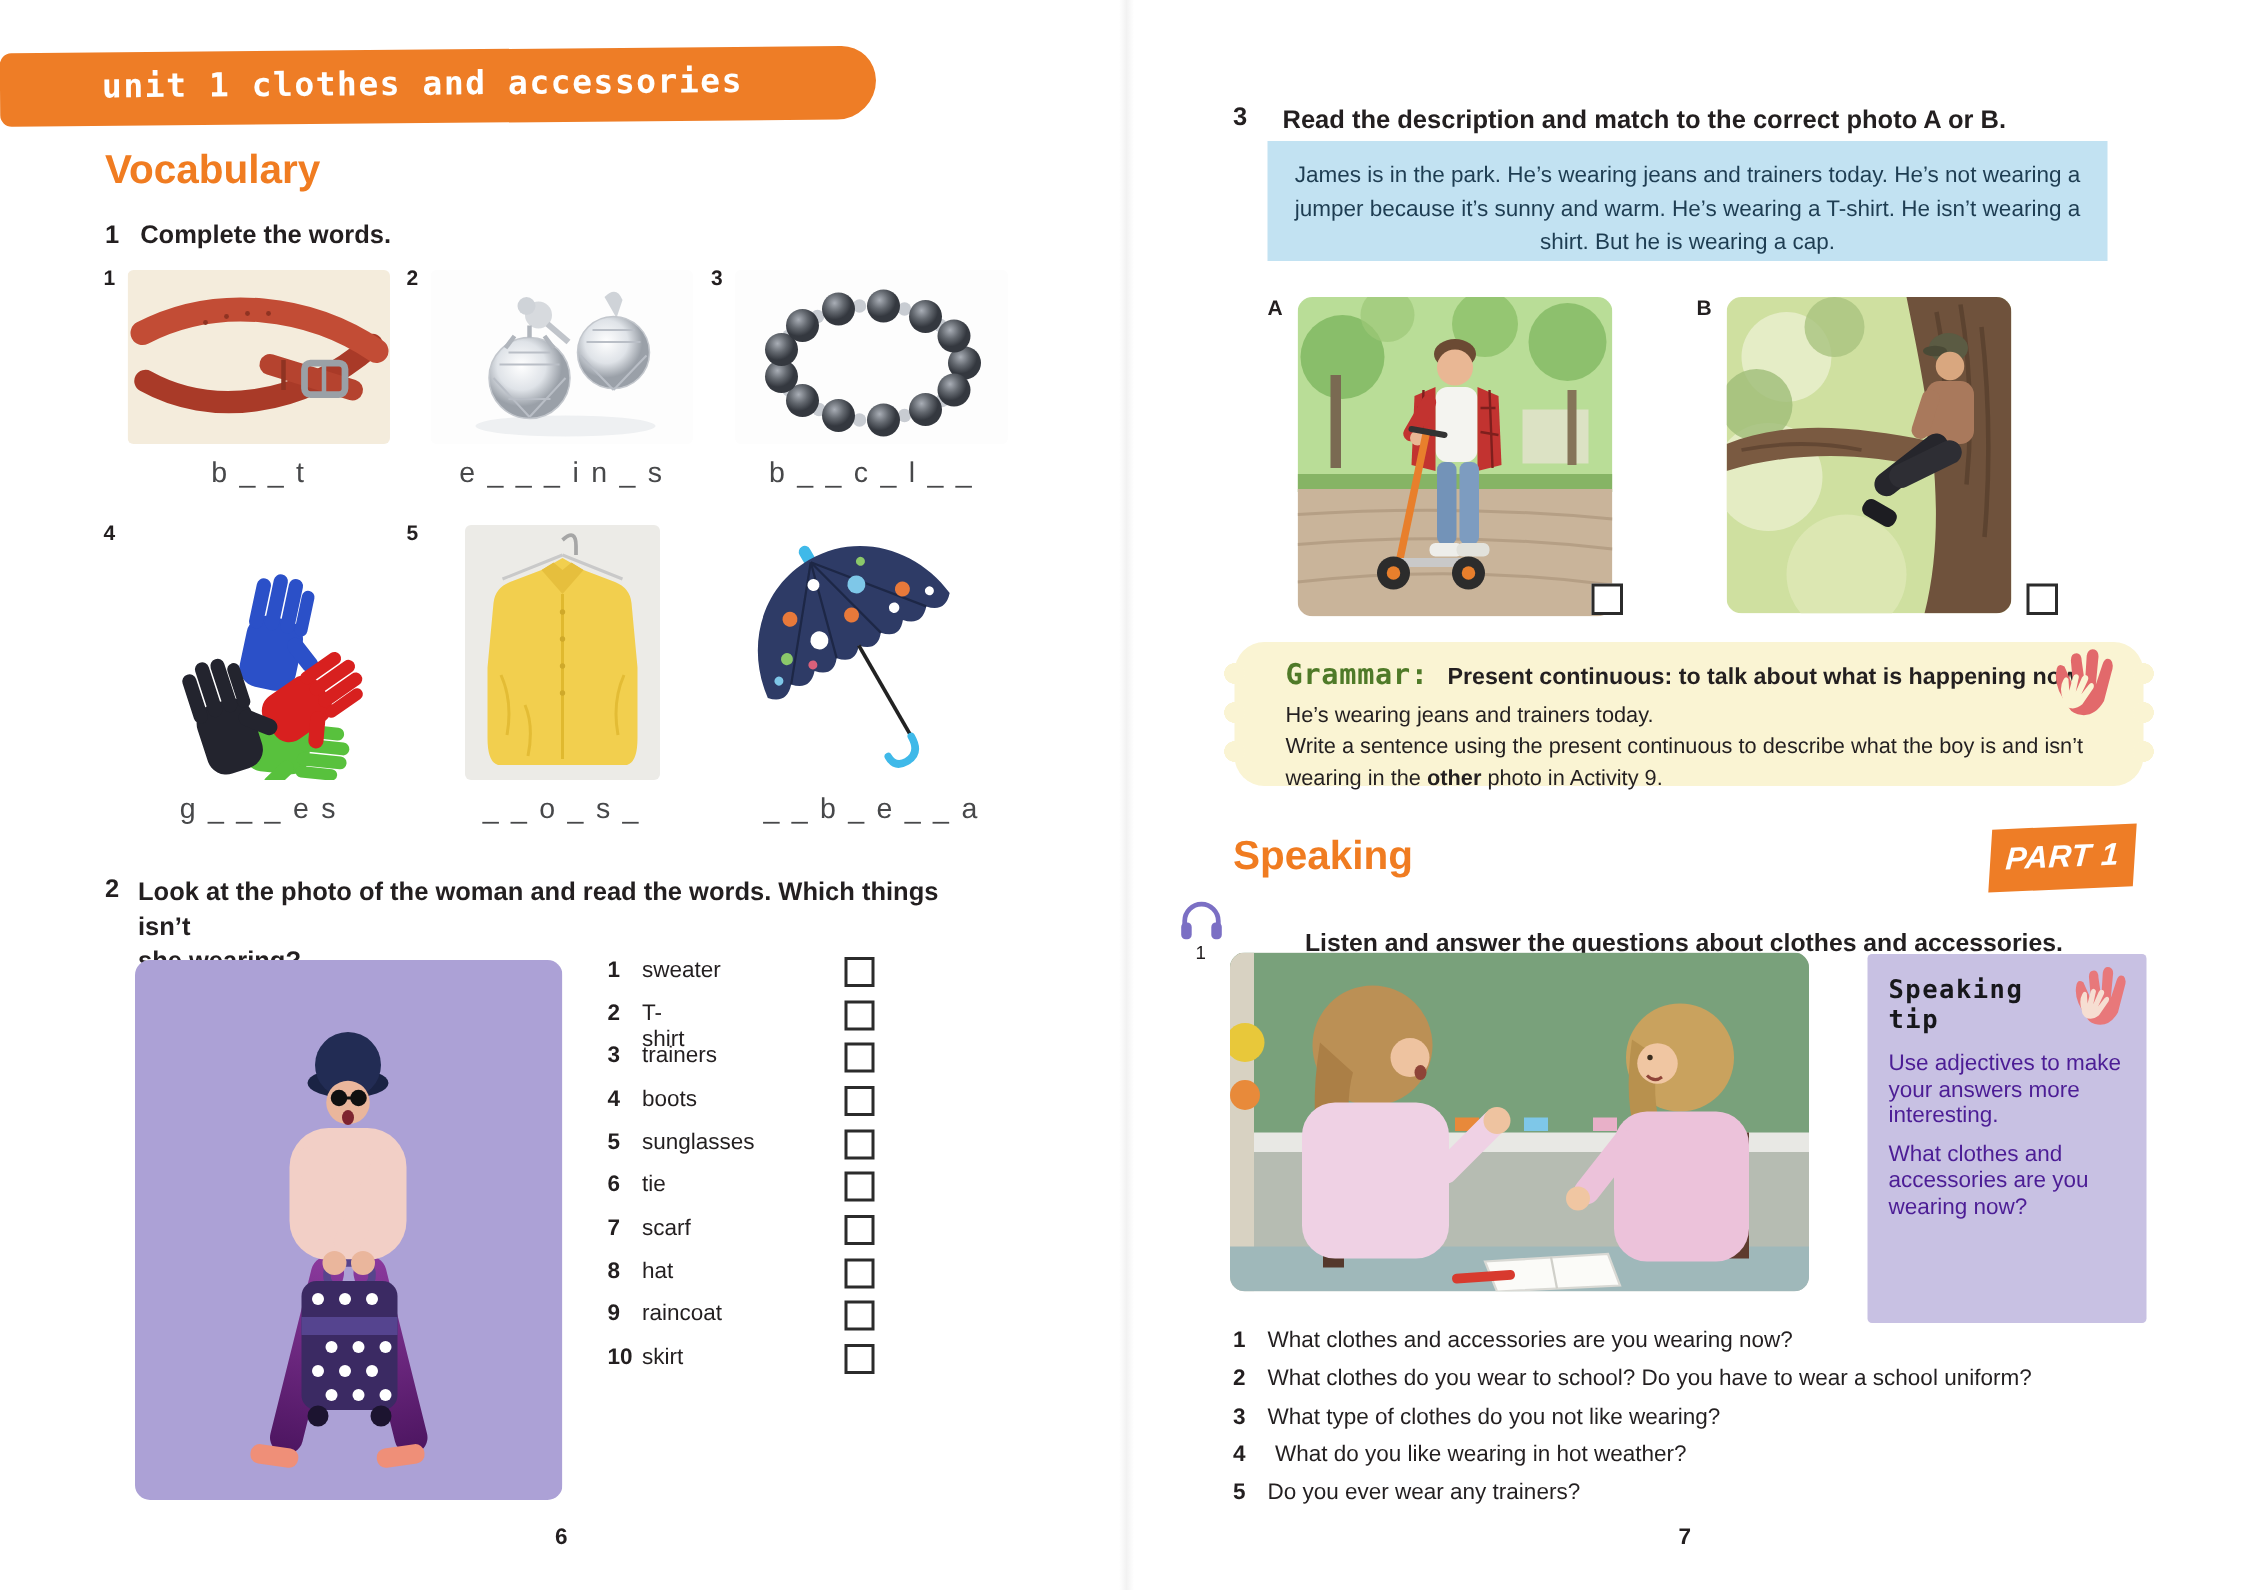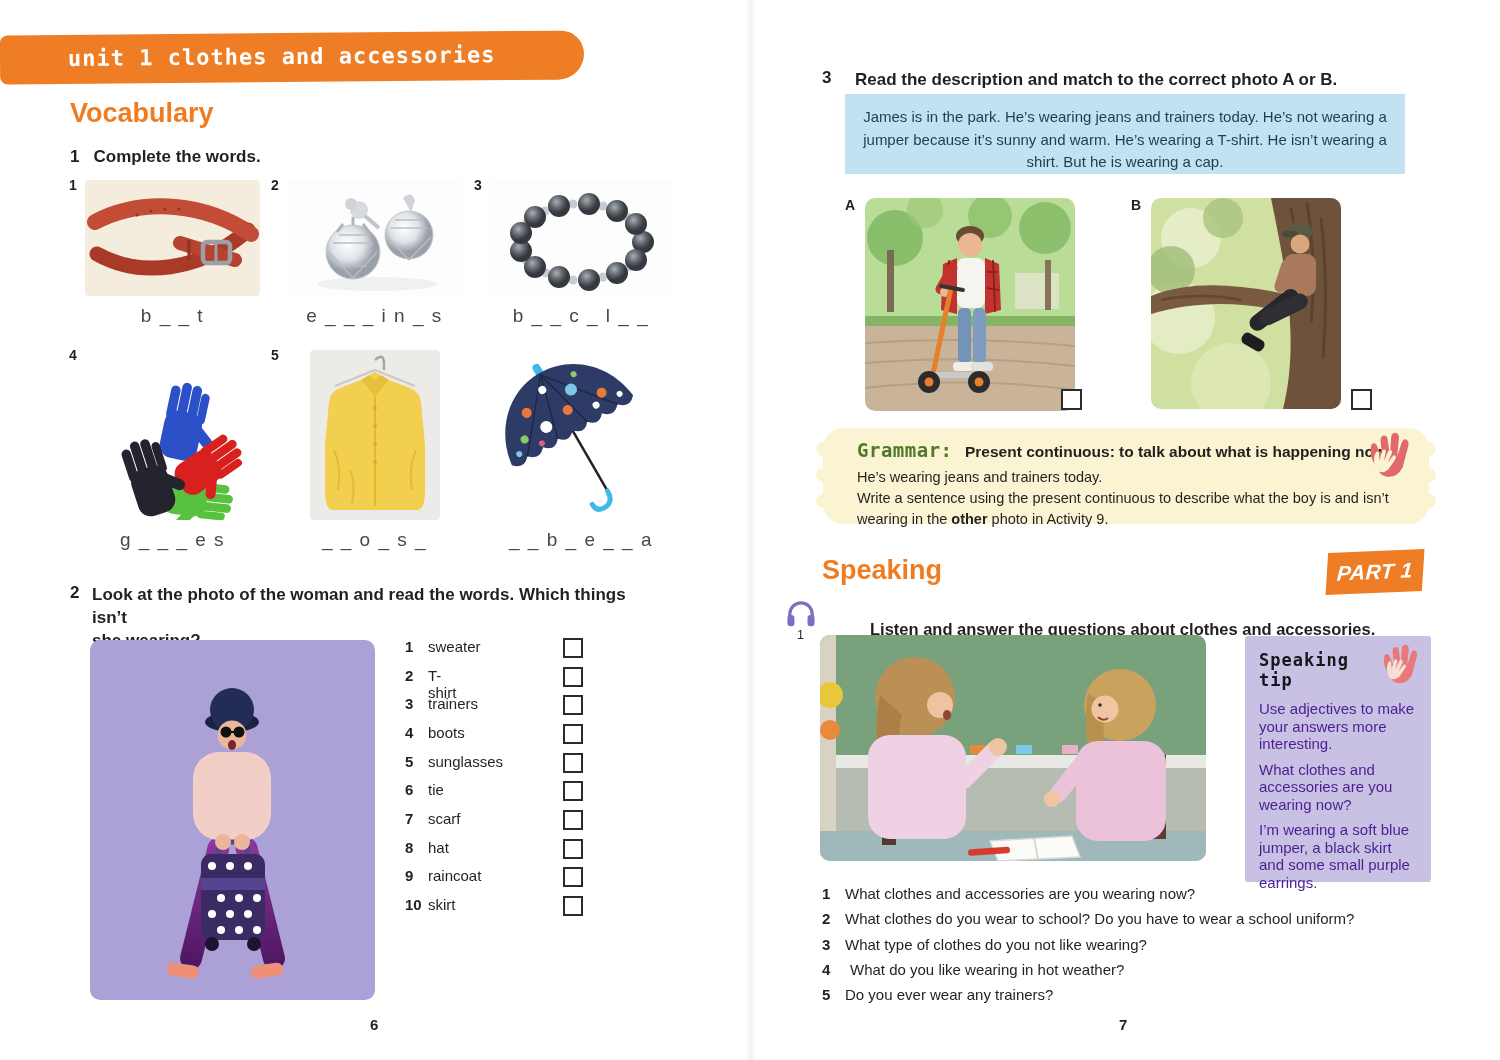--- a/index.html
+++ b/index.html
@@ -456,21 +456,20 @@
     <use href="#hand" fill="#e8787a" transform="rotate(-12 26 24)"></use>
     <use href="#hand" fill="#f6ded2" transform="translate(8,14) scale(0.55) rotate(8)"></use>
   </svg>
   <div style="padding:14px 12px 0 14px;">
     <div class="tip-title">
       <span>Speaking</span><br>
       <span>tip</span>
     </div>
     <p class="tip-p" style="margin-top:10px;">Use adjectives to make your answers more interesting.</p>
     <p class="tip-p">What clothes and accessories are you wearing now?</p>
-    <p class="tip-p ital">I’m wearing a soft blue jumper, a black skirt and some small purple earrings.</p>
   </div>
 </div>
 
 <div>
   <div class="abs q-num" style="left:822px;top:885px;">1</div>
   <div class="abs q-text" style="left:845px;top:885px;width:600px;">What clothes and accessories are you wearing now?</div>
   <div class="abs q-num" style="left:822px;top:910px;">2</div>
   <div class="abs q-text" style="left:845px;top:910px;width:600px;">What clothes do you wear to school? Do you have to wear a school uniform?</div>
   <div class="abs q-num" style="left:822px;top:936px;">3</div>
   <div class="abs q-text" style="left:845px;top:936px;width:600px;">What type of clothes do you not like wearing?</div>

